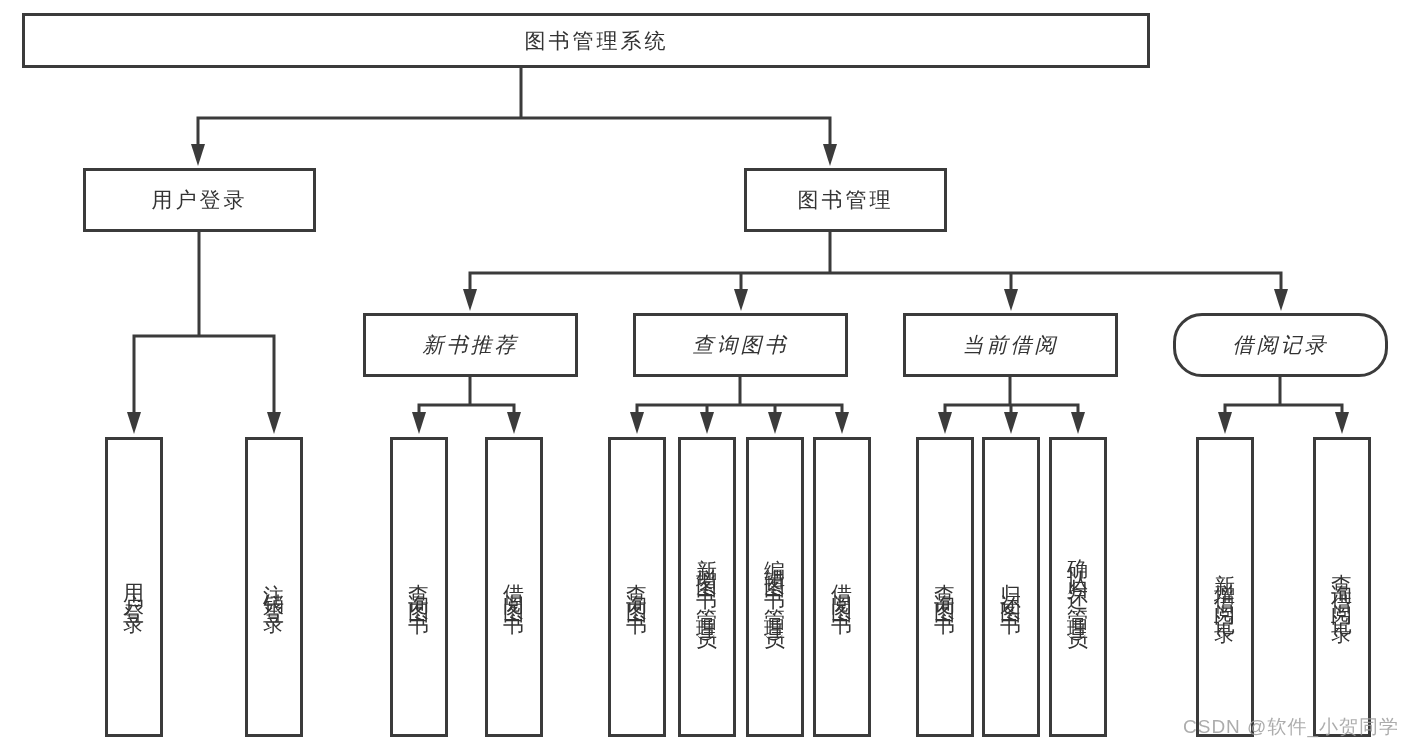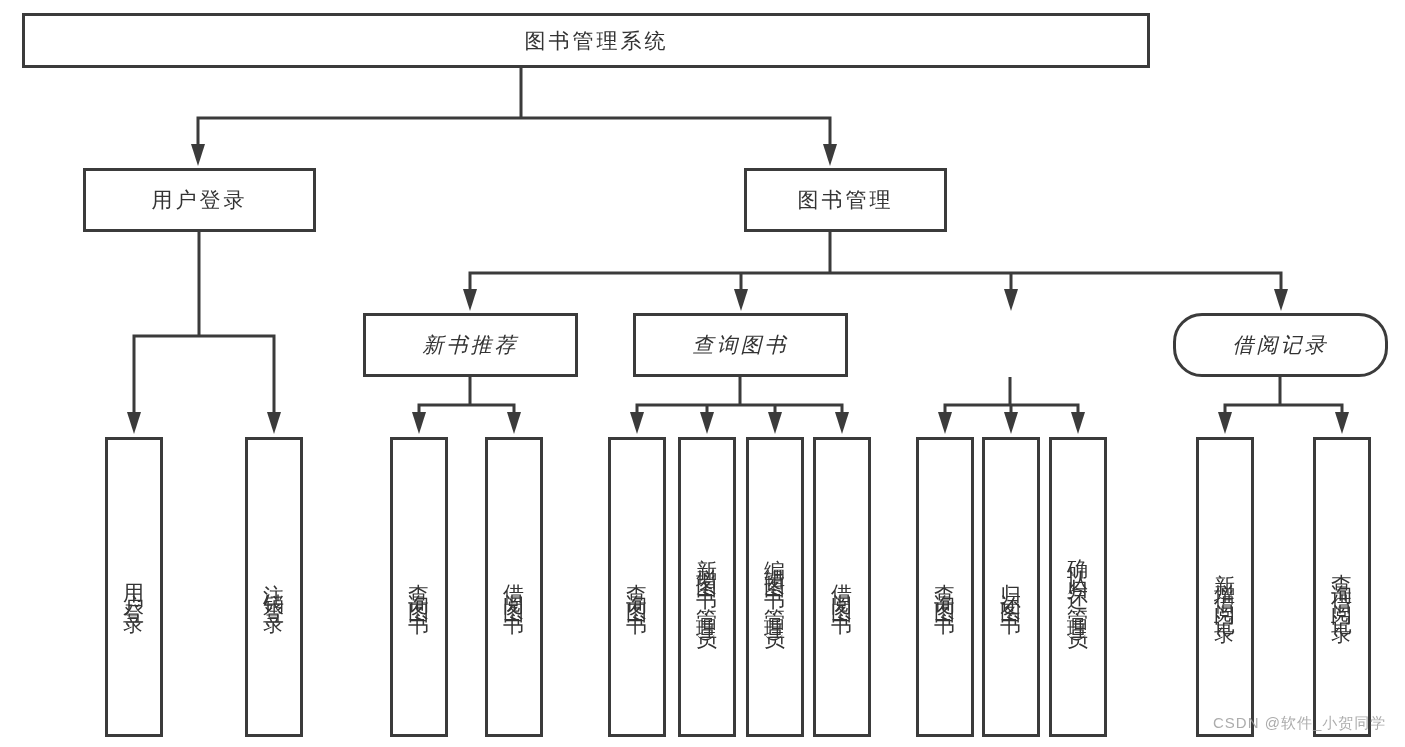--- a/index.html
+++ b/index.html
@@ -25,22 +25,22 @@
     position:absolute;z-index:2;top:437px;width:58px;height:300px;
     background:#ffffff;border:3px solid #3b3b3b;box-sizing:border-box;
     display:flex;align-items:center;justify-content:center;
   }
   .leaf .vtext{
     writing-mode:vertical-rl;text-orientation:mixed;
     font-size:21px;line-height:1.1;letter-spacing:10px;
     color:#333333;white-space:nowrap;
   }
   .watermark{
-    position:absolute;z-index:3;left:1213px;top:714px;
-    font-size:15px;letter-spacing:1px;color:rgba(158,158,158,0.85);
+    position:absolute;z-index:3;left:1183px;top:714px;
+    font-size:19px;letter-spacing:1px;color:rgba(158,158,158,0.85);
     white-space:nowrap;
   }
   svg .branch{fill:none;stroke:#3b3b3b;stroke-width:3;}
   svg .arrowhead{fill:#3b3b3b;stroke:none;}
 </style>
 </head>
 <body>
 
 <div class="stage">
 
@@ -104,20 +104,23 @@
   <div class="node node-lvl2 node-book-mgmt">
     <span>图书管理</span>
   </div>
 
   <div class="node node-lvl3 node-new-book">
     <span>新书推荐</span>
   </div>
   <div class="node node-lvl3 node-book-borrow">
     <span>查询图书</span>
   </div>
+  <div class="node node-lvl3 node-current-borrow">
+    <span>当前借阅</span>
+  </div>
   <div class="node node-lvl3 node-borrow-records">
     <span>借阅记录</span>
   </div>
 
   <div class="leaf" style="left:105px">
     <span class="vtext">用户登录</span>
   </div>
   <div class="leaf" style="left:245px">
     <span class="vtext">注销登录</span>
   </div>

